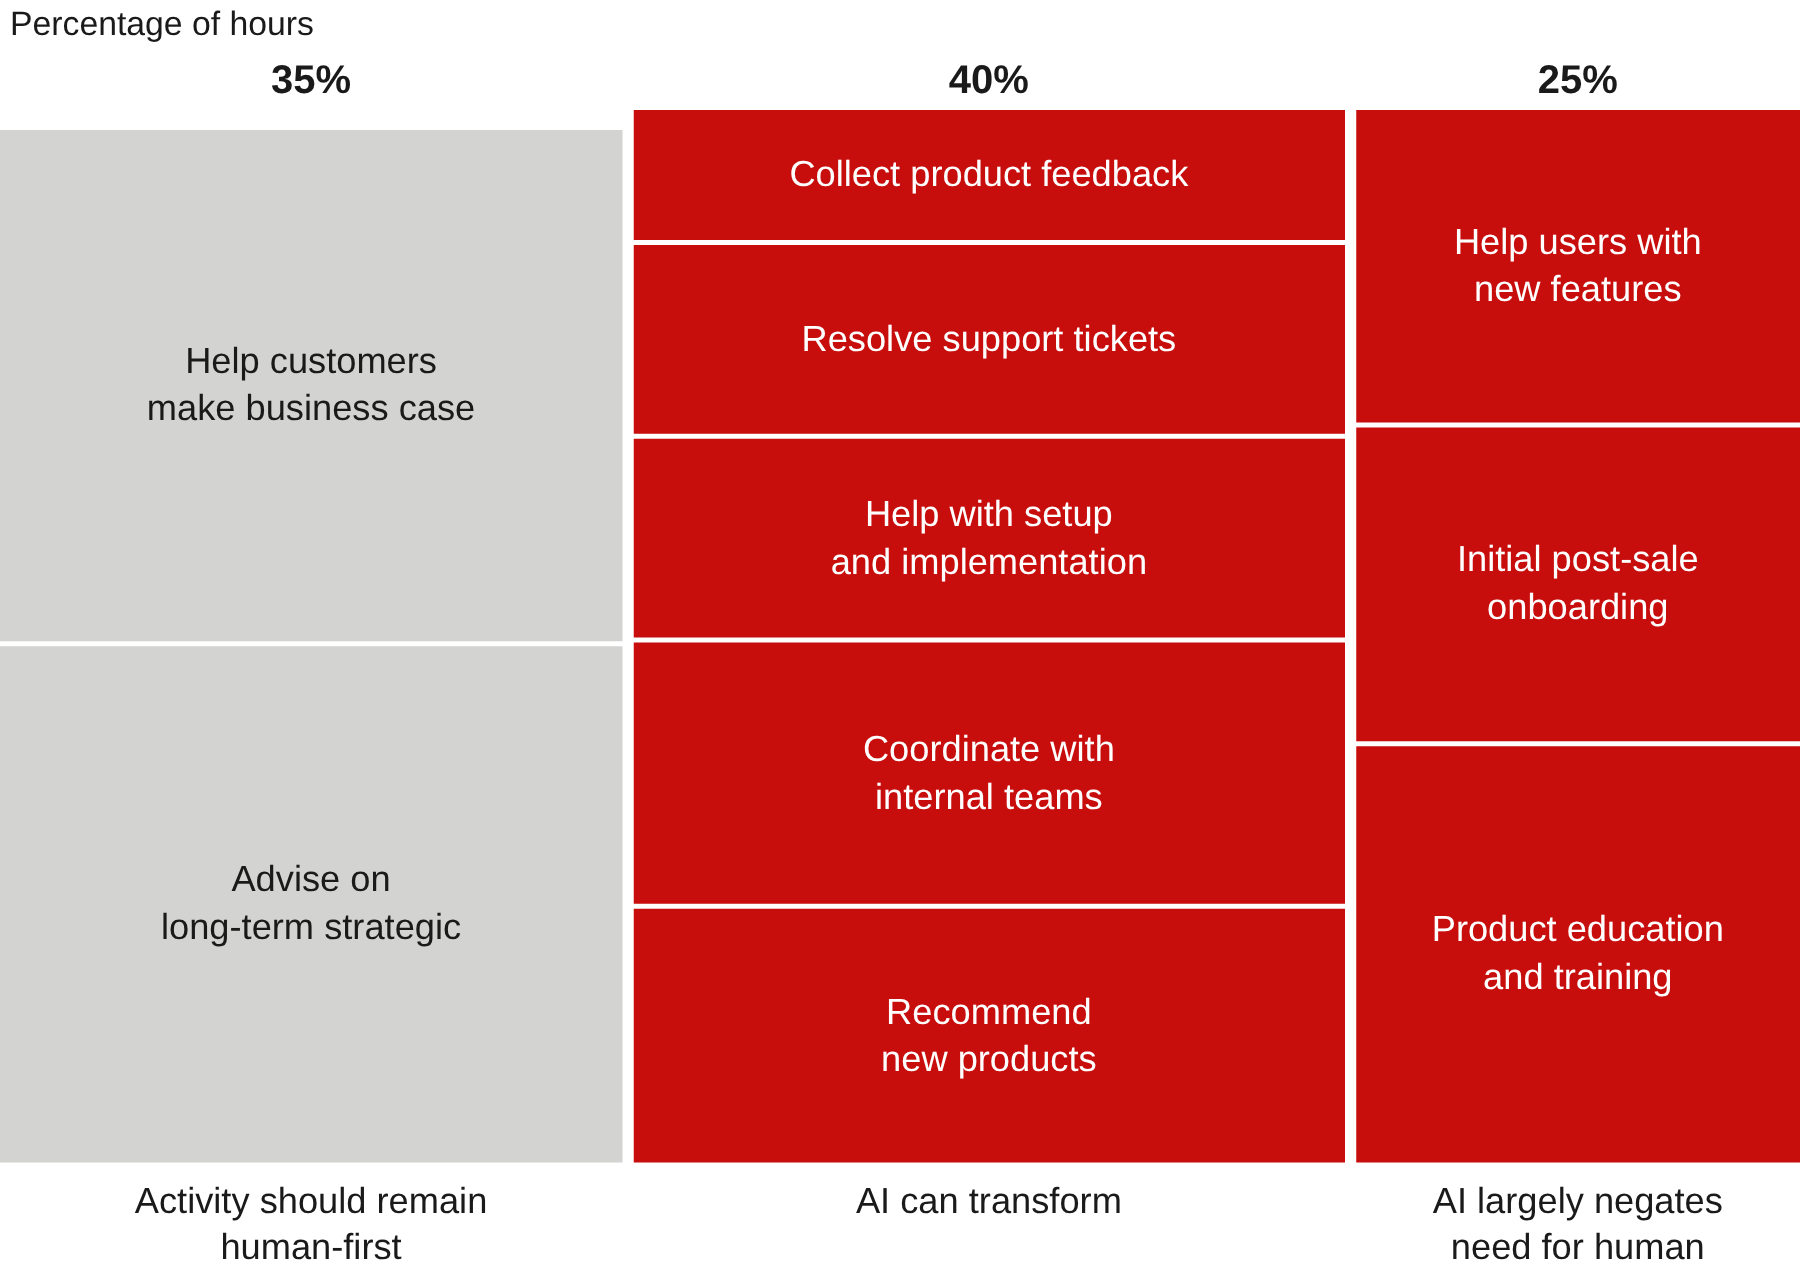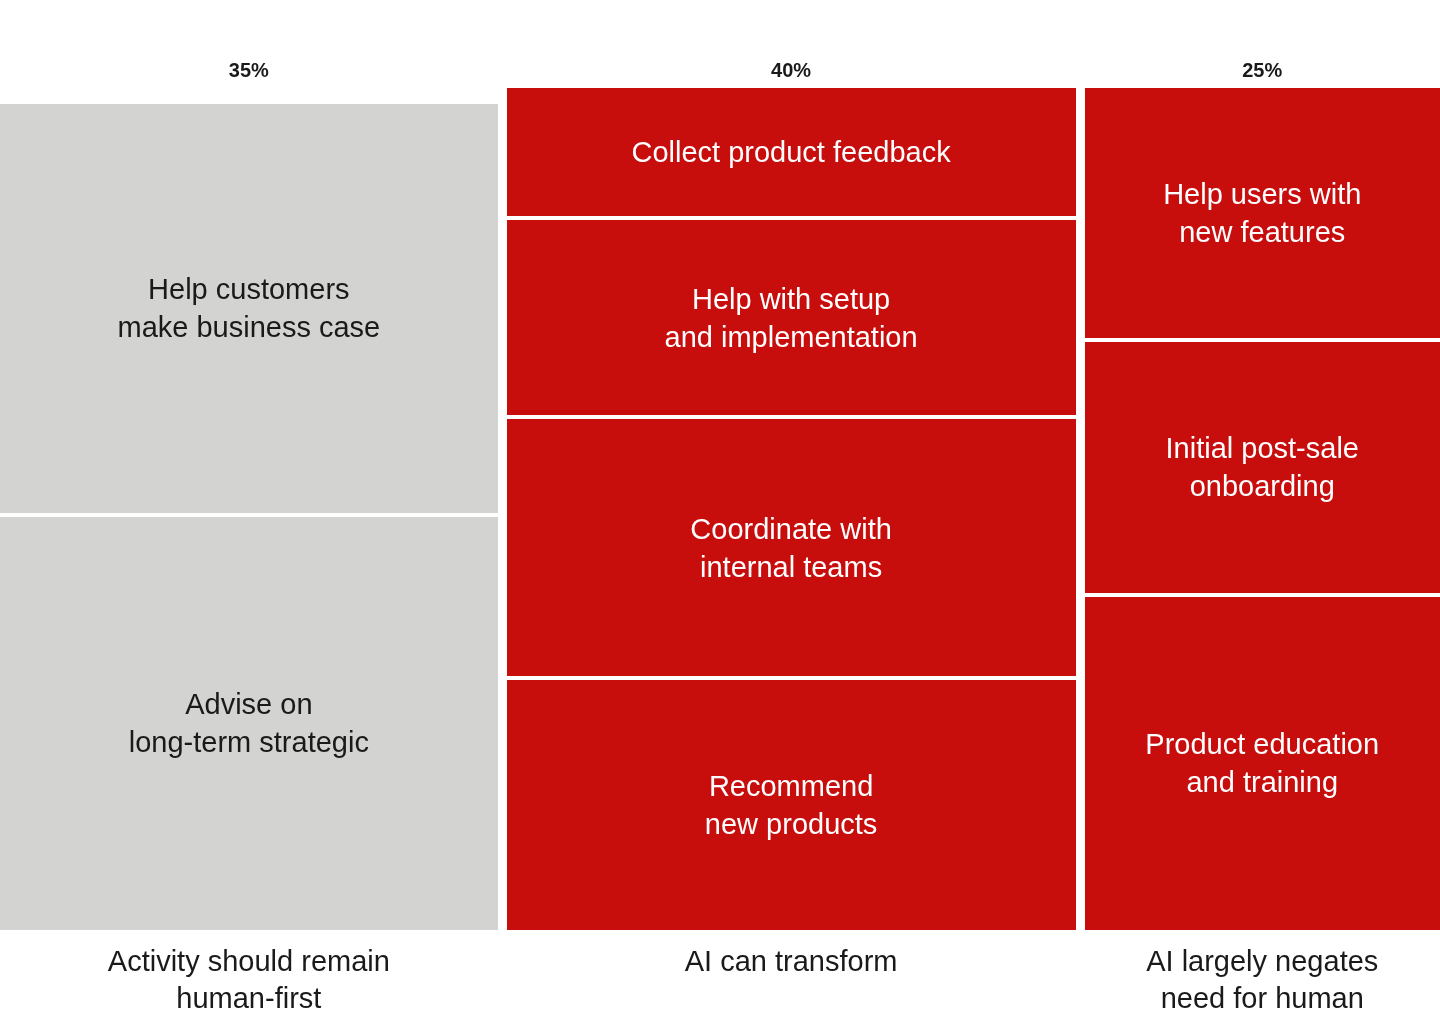--- a/index.html
+++ b/index.html
@@ -36,21 +36,21 @@
     width:1440px;
     display:grid;
     grid-template-columns:35fr 40fr 25fr;
     grid-template-rows:42px 842px auto;
     column-gap:9px;
     grid-auto-flow:row;
   }
   .pct{
     align-self:end;
     text-align:center;
-    font-size:20px;
+    font-size:32px;
     font-weight:700;
     padding-bottom:6px;
     color:var(--text-dark);
   }
   .col{
     display:flex;
     flex-direction:column;
     row-gap:4px;
     background:transparent;
   }
@@ -74,36 +74,38 @@
     line-height:37px;
     padding-top:13px;
     color:var(--text-dark);
   }
 </style>
 </head>
 <body>
 
 <div class="page">
 
+  <div class="chart-title">Percentage of hours</div>
 
   <div class="grid">
 
     <div class="pct">35%</div>
     <div class="pct">40%</div>
     <div class="pct">25%</div>
 
     <div class="col human">
       <div class="seg" style="flex-grow: 179; margin-top: 16px;">Help customers
 make business case</div>
       <div class="seg" style="flex-grow: 181;">Advise on
 long-term strategic</div>
     </div>
 
     <div class="col ai">
       <div class="seg" style="flex-grow: 104;">Collect product feedback</div>
+      <div class="seg" style="flex-grow: 151;">Resolve support tickets</div>
       <div class="seg" style="flex-grow: 159;">Help with setup
 and implementation</div>
       <div class="seg" style="flex-grow: 209;">Coordinate with
 internal teams</div>
       <div class="seg" style="flex-grow: 203;">Recommend
 new products</div>
     </div>
 
     <div class="col ai">
       <div class="seg" style="flex-grow: 250;">Help users with

